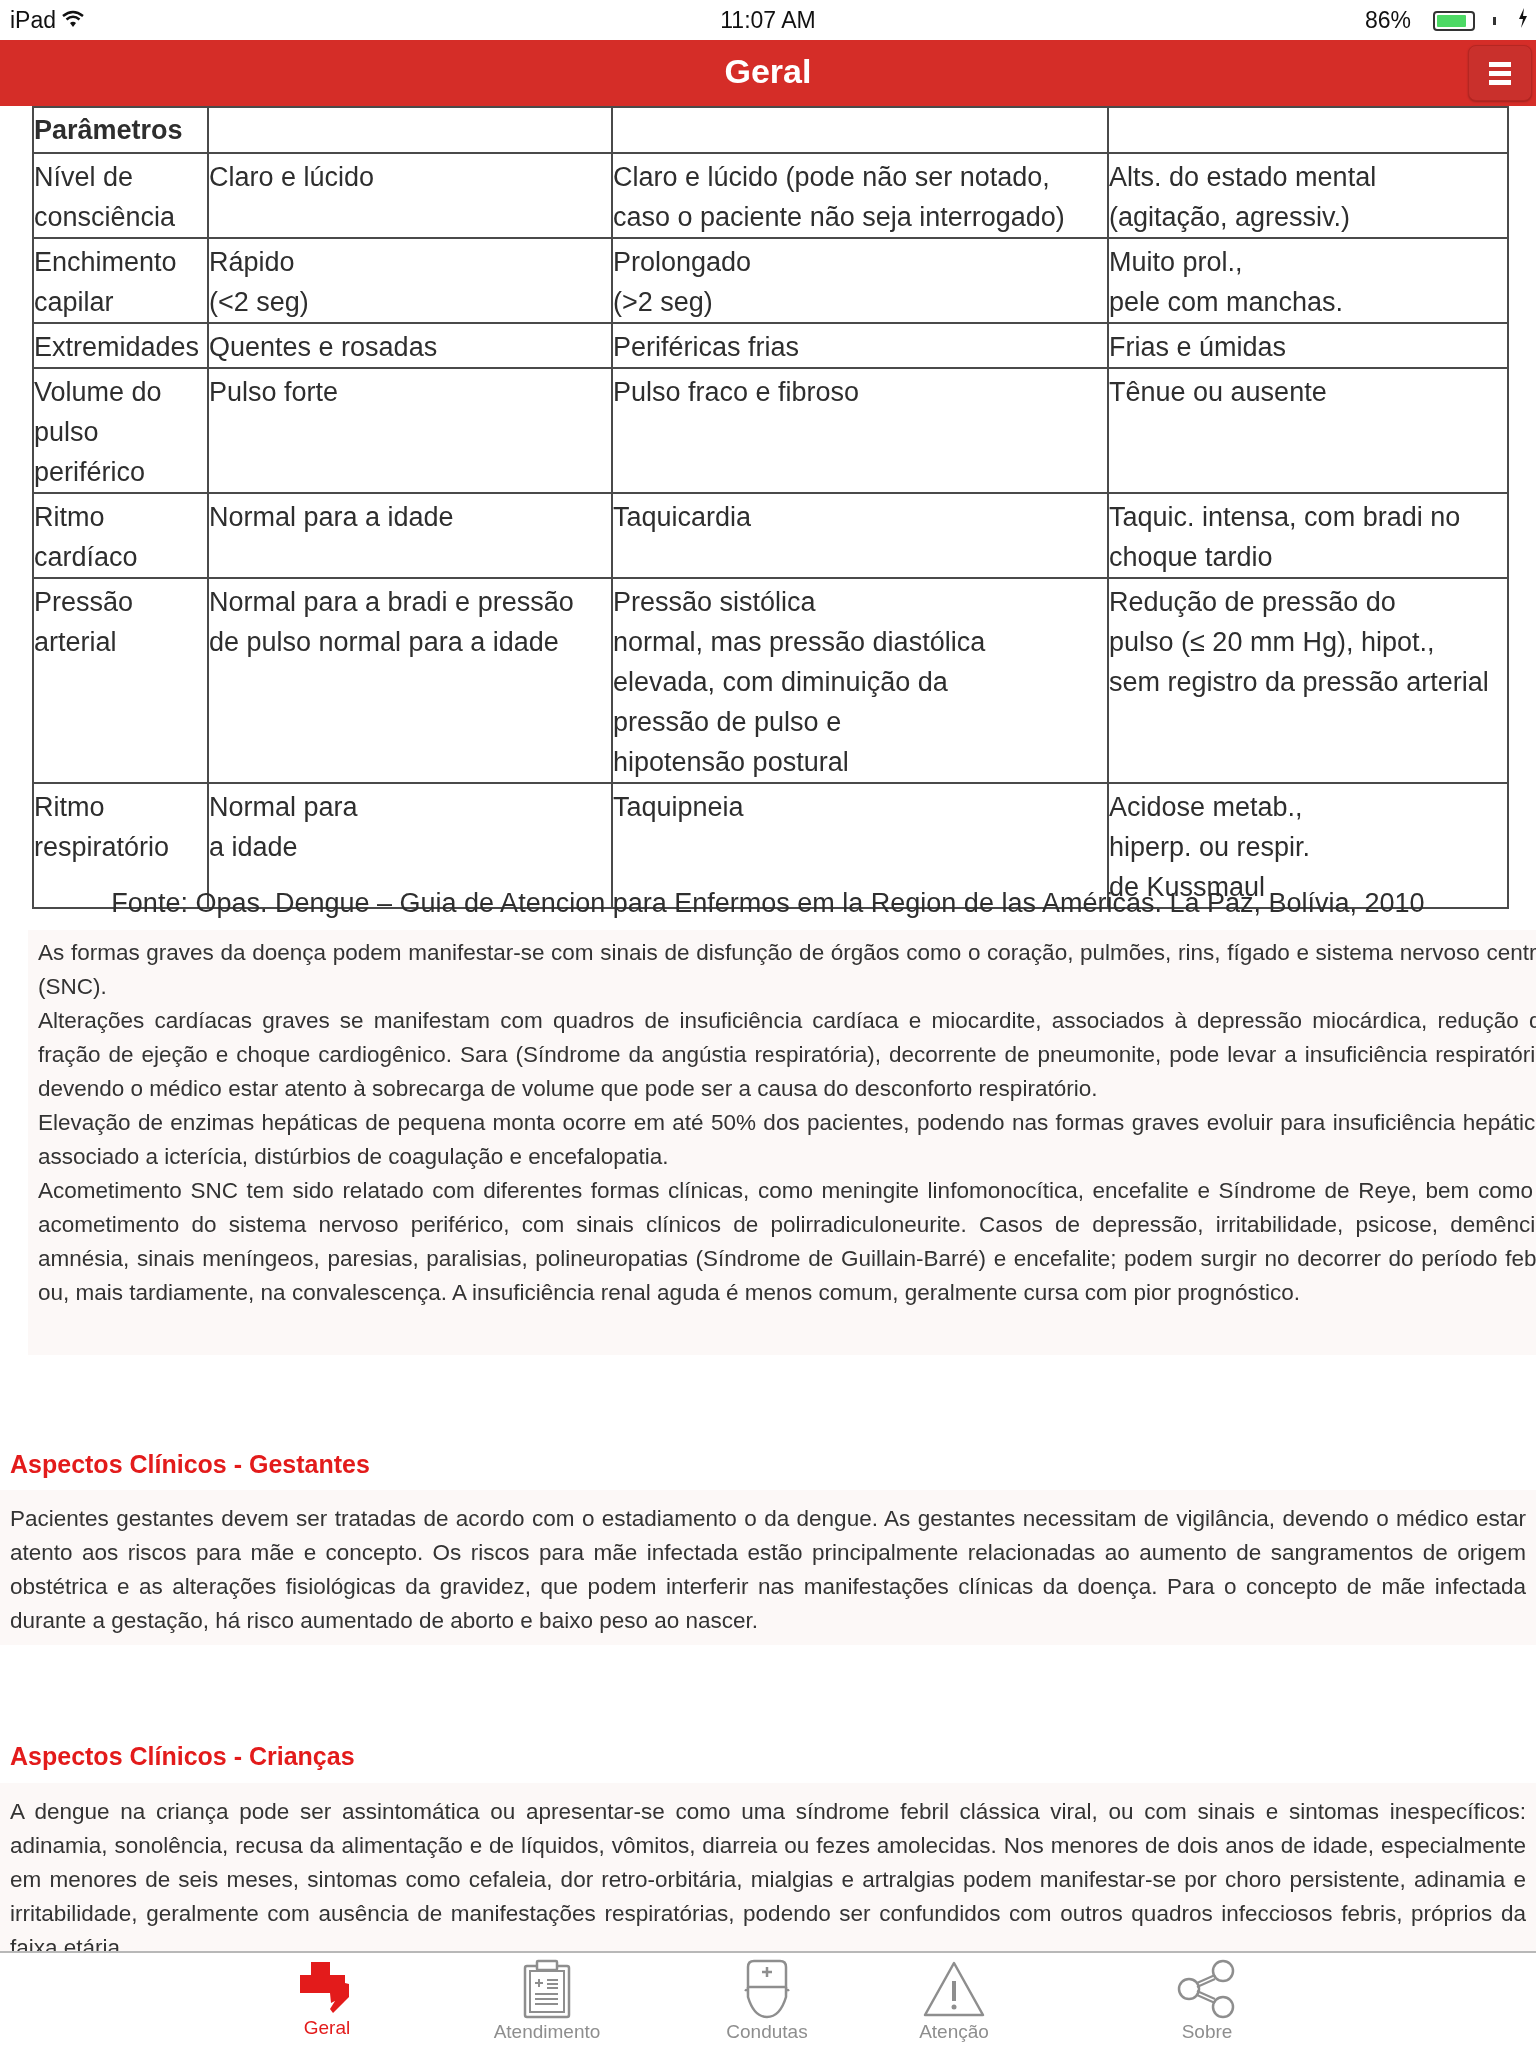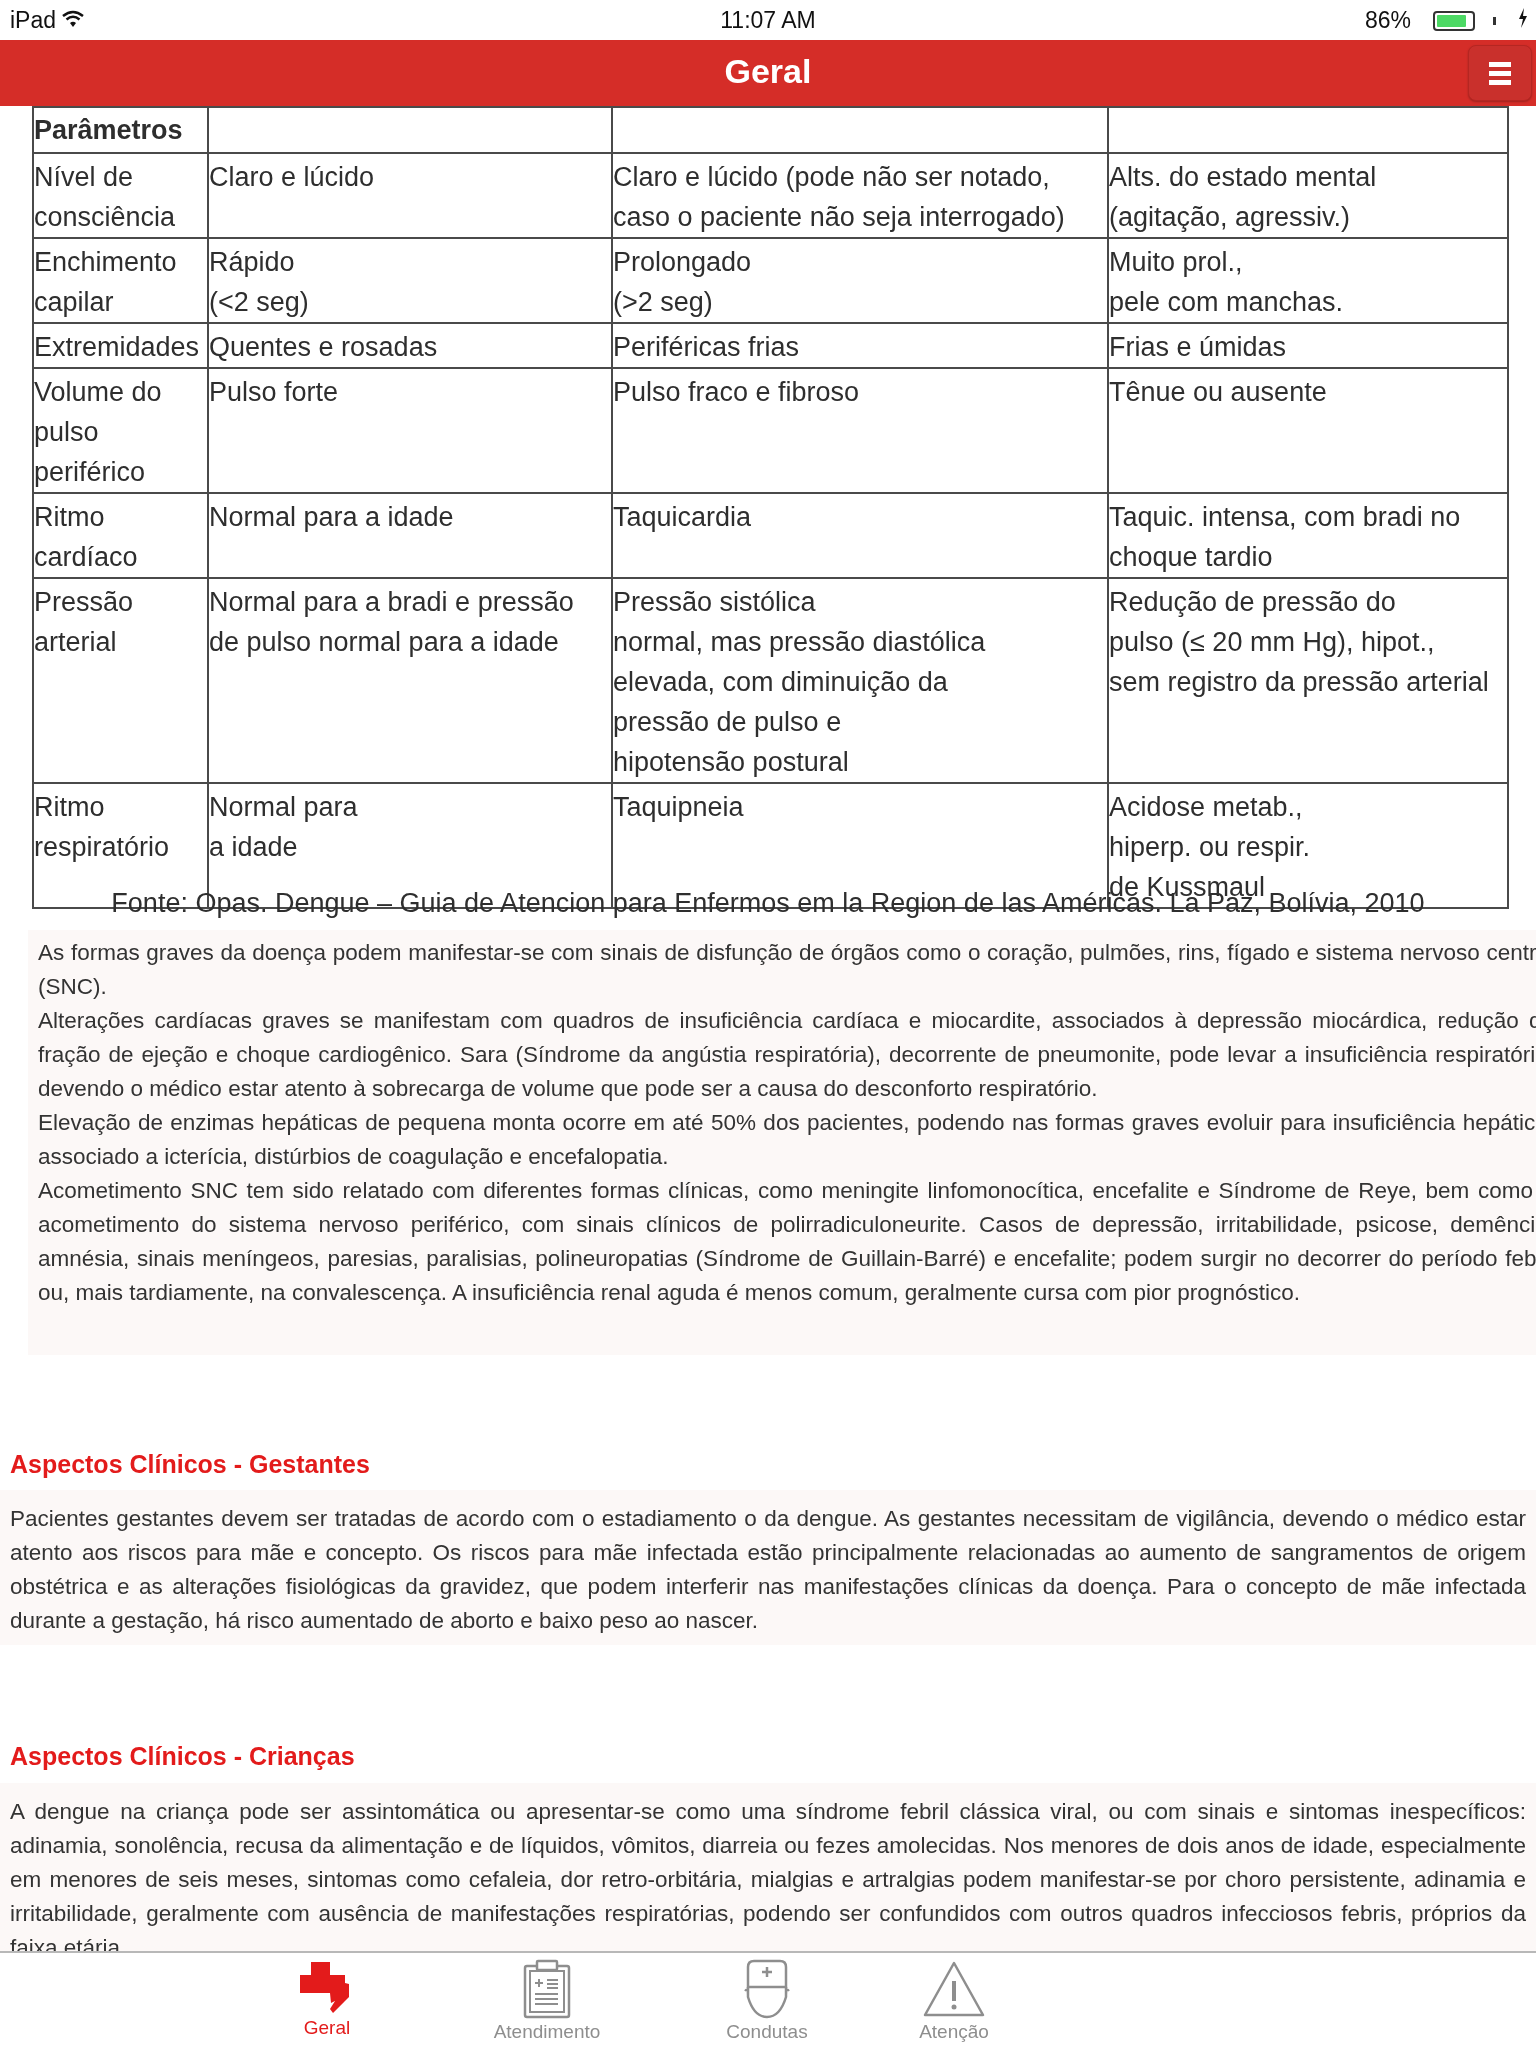--- a/index.html
+++ b/index.html
@@ -277,13 +277,22 @@
     <span class="tab-label">Condutas</span>
   </div>
   <div class="tab" style="left:854px">
     <svg width="64" height="60" viewBox="0 0 64 60">
       <path d="M32 4 L61 56 H3 Z" fill="none" stroke="#8e8e8e" stroke-width="2.5" stroke-linejoin="round"></path>
       <path d="M32 22 V42" stroke="#8e8e8e" stroke-width="4"></path>
       <circle cx="32" cy="48" r="2.5" fill="#8e8e8e"></circle>
     </svg>
     <span class="tab-label">Atenção</span>
   </div>
+  <div class="tab" style="left:1107px">
+    <svg width="64" height="60" viewBox="0 0 64 60">
+      <circle cx="14" cy="30" r="10" fill="none" stroke="#8e8e8e" stroke-width="2.5"></circle>
+      <circle cx="48" cy="12" r="10" fill="none" stroke="#8e8e8e" stroke-width="2.5"></circle>
+      <circle cx="48" cy="48" r="10" fill="none" stroke="#8e8e8e" stroke-width="2.5"></circle>
+      <path d="M22 24 L40 16 M22 28 L40 20 M22 32 L40 40 M22 36 L40 44" stroke="#8e8e8e" stroke-width="2"></path>
+    </svg>
+    <span class="tab-label">Sobre</span>
+  </div>
 </div>
 
 </body></html>

